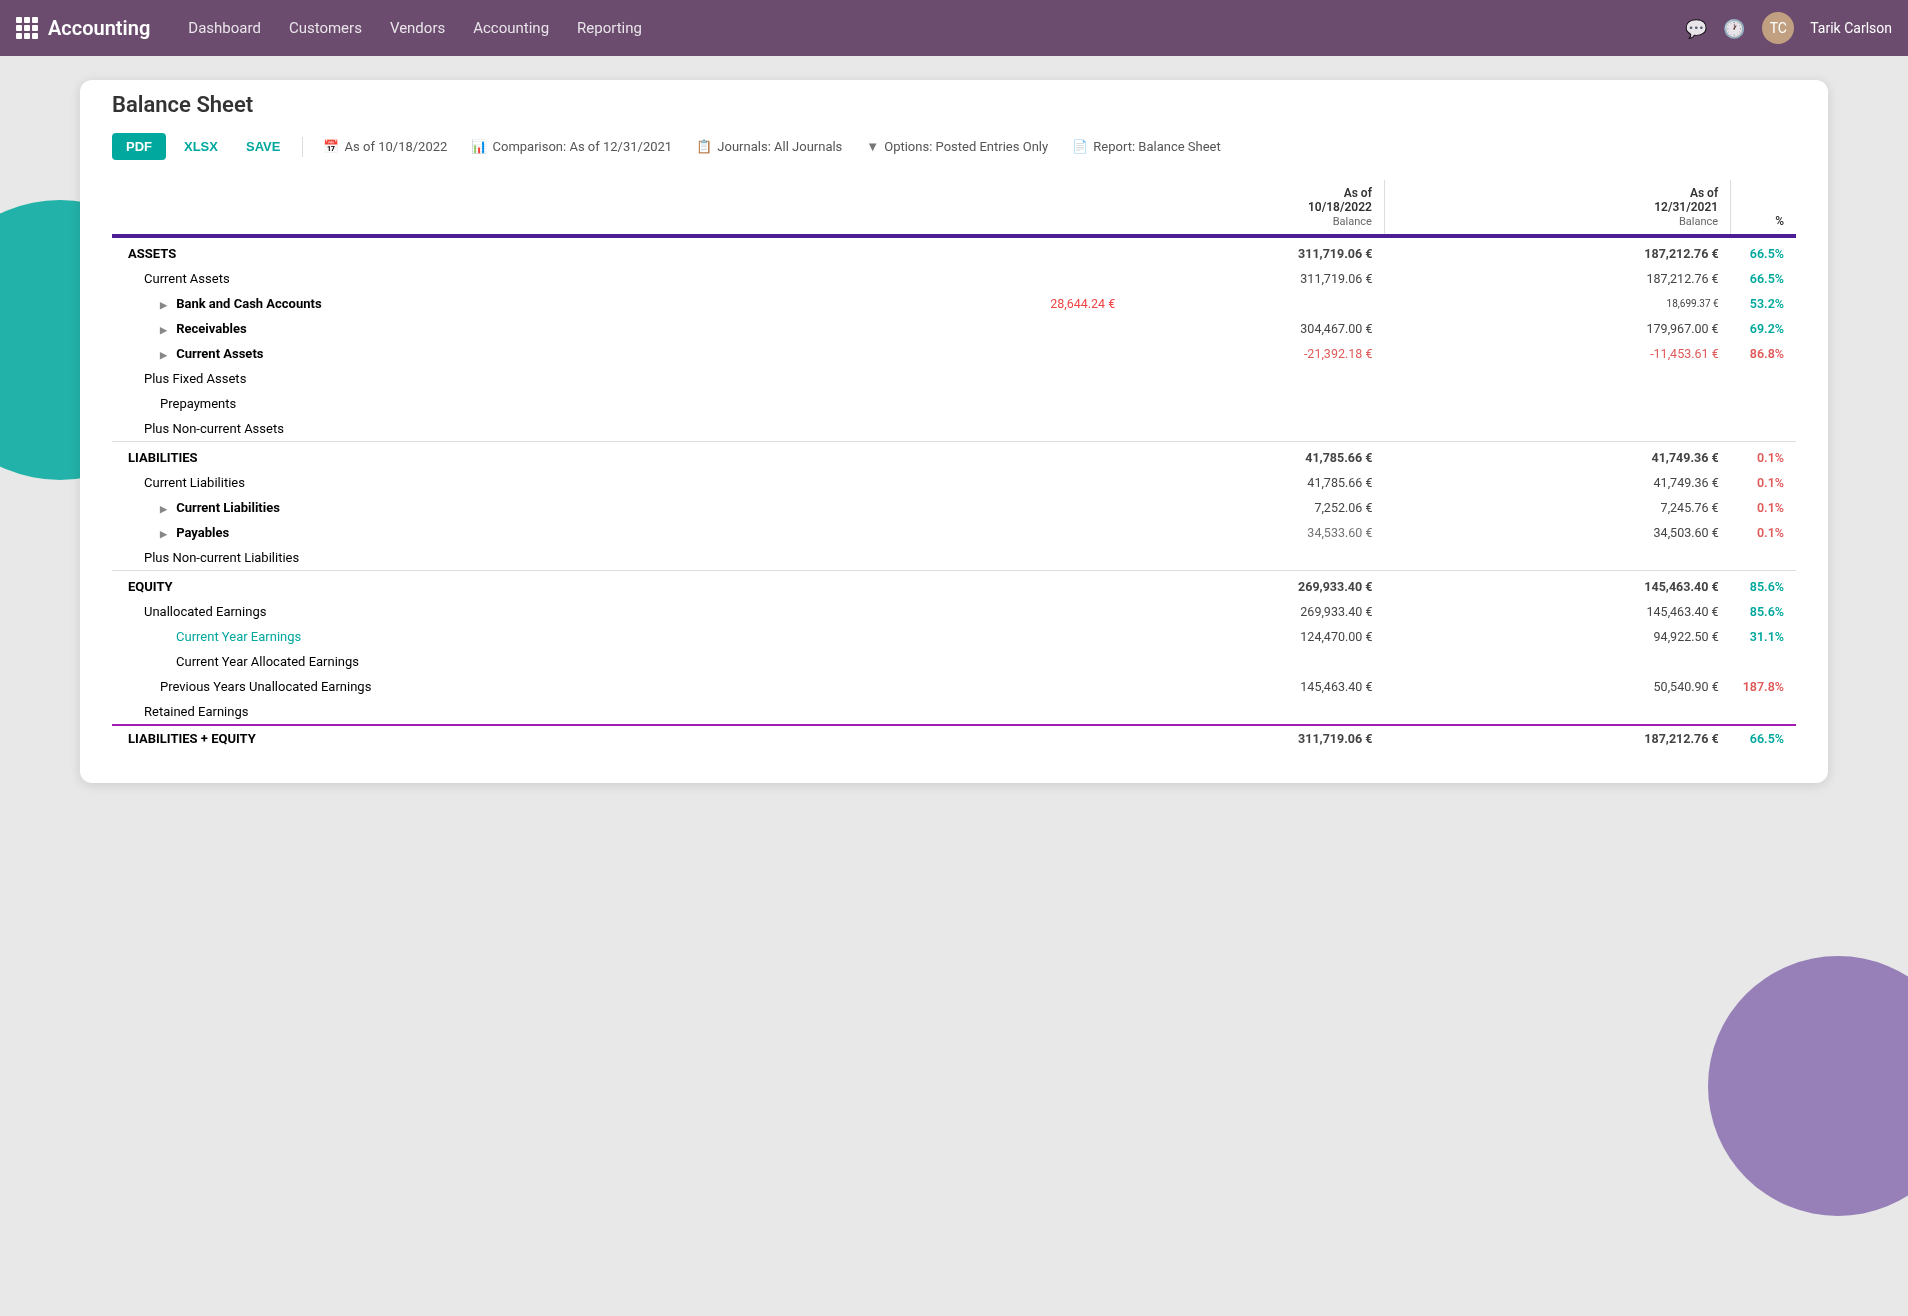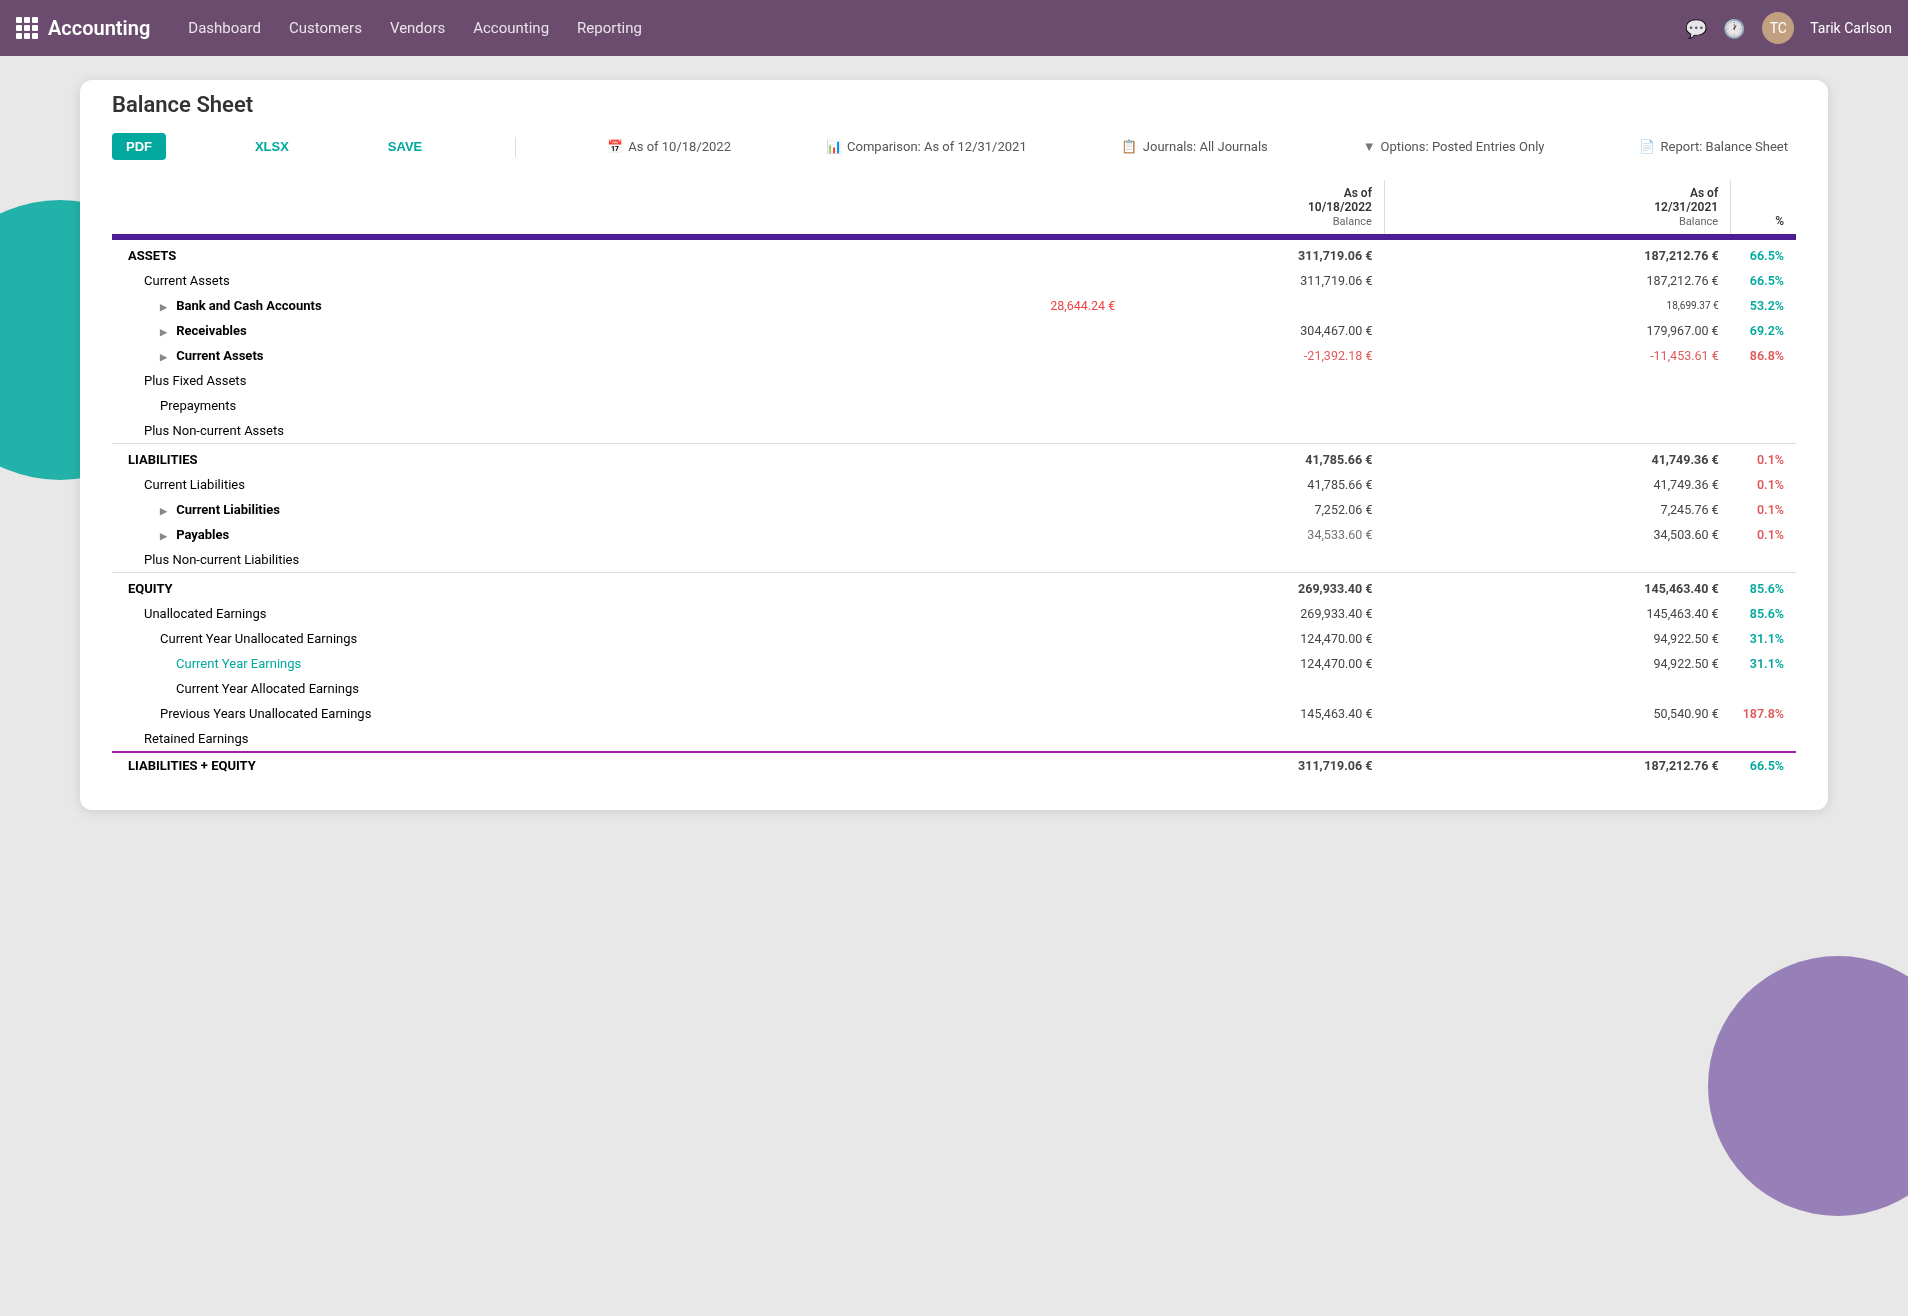--- a/index.html
+++ b/index.html
@@ -130,21 +130,20 @@
       margin-bottom: 16px;
     }
 
     
     .toolbar {
       display: flex;
       align-items: center;
       gap: 8px;
       margin-bottom: 20px;
       flex-wrap: wrap;
-      justify-content: space-between;
     }
     .btn-pdf {
       background: #00a89d;
       color: white;
       border: none;
       padding: 6px 14px;
       border-radius: 4px;
       font-size: 13px;
       font-weight: 600;
       cursor: pointer;
@@ -181,21 +180,21 @@
       width: 100%;
       border-collapse: collapse;
       font-size: 13px;
     }
     .report-table th {
       text-align: right;
       padding: 6px 12px;
       font-size: 12px;
       font-weight: 600;
       color: #333;
-      border-bottom: 6px solid #4c1d95;
+      border-bottom: 4px solid #4c1d95;
       margin-top: 42px;
     }
     .report-table th.label-col {
       text-align: left;
       width: 55%;
     }
     .report-table th.pct-col {
       color: #333;
       width: 60px;
     }
@@ -541,35 +540,20 @@
       269,933.40 €
     </td>
     <td class="num-col" style="text-align:right; color:#444; font-size:12.5px;">
       145,463.40 €
     </td>
     <td class="pct-col" style="text-align:right; font-weight:600; font-size:12.5px; color:#00a89d">
       85.6%
     </td>
   </tr>
           <tr>
-    <td class="label-col" style="padding-left:48px; font-weight:400; color:inherit">
-      
-      Current Year Unallocated Earnings
-    </td>
-    <td class="num-col" style="text-align:right; color:#444; font-size:12.5px;">
-      124,470.00 €
-    </td>
-    <td class="num-col" style="text-align:right; color:#444; font-size:12.5px;">
-      94,922.50 €
-    </td>
-    <td class="pct-col" style="text-align:right; font-weight:600; font-size:12.5px; color:#00a89d">
-      31.1%
-    </td>
-  </tr>
-          <tr>
     <td class="label-col" style="padding-left:64px; font-weight:400; color:#00a89d">
       
       Current Year Earnings
     </td>
     <td class="num-col" style="text-align:right; color:#444; font-size:12.5px;">
       124,470.00 €
     </td>
     <td class="num-col" style="text-align:right; color:#444; font-size:12.5px;">
       94,922.50 €
     </td>

